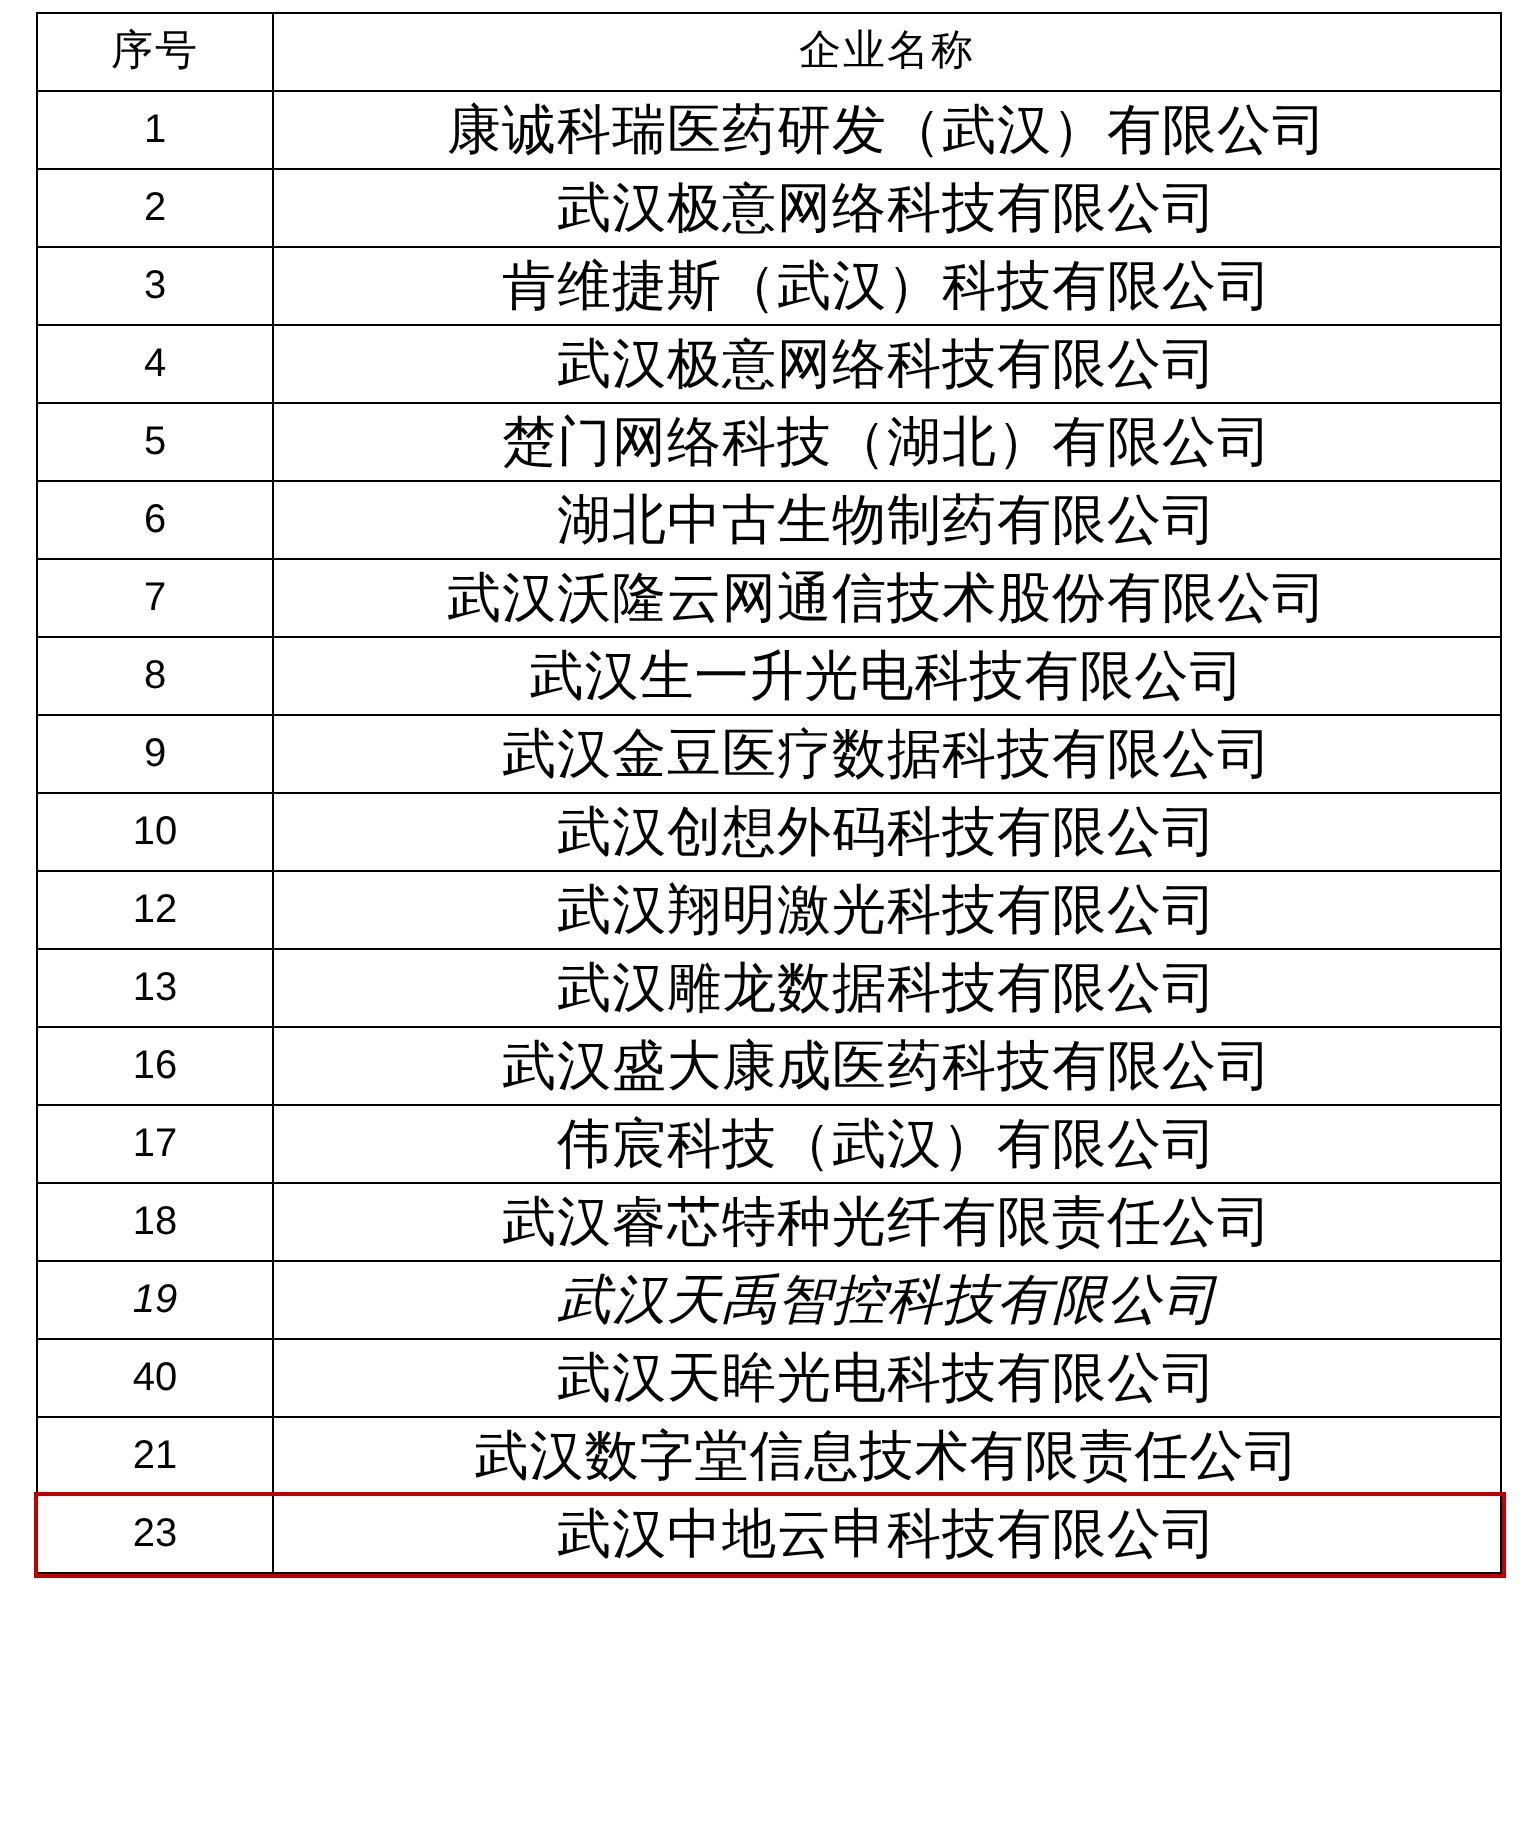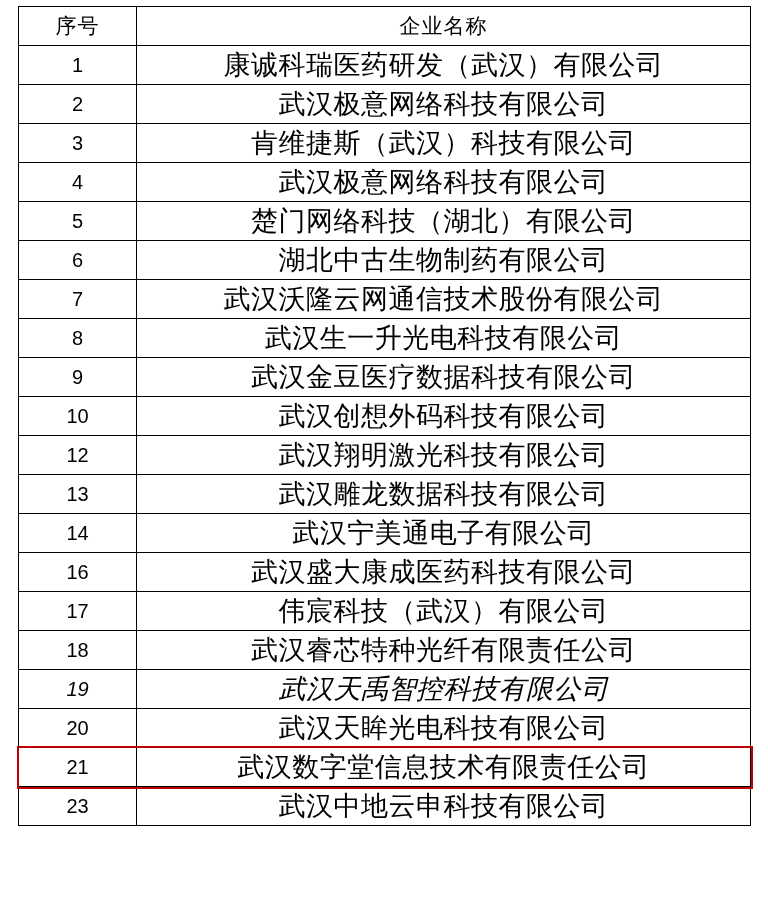--- a/index.html
+++ b/index.html
@@ -122,41 +122,37 @@
         </tr>
         <tr>
           <td class="idx-cell">12</td>
           <td class="name-cell">武汉翔明激光科技有限公司</td>
         </tr>
         <tr>
           <td class="idx-cell">13</td>
           <td class="name-cell">武汉雕龙数据科技有限公司</td>
         </tr>
         <tr>
-          <td class="idx-cell">14</td>
-          <td class="name-cell">武汉宁美通电子有限公司</td>
-        </tr>
-        <tr>
           <td class="idx-cell">16</td>
           <td class="name-cell">武汉盛大康成医药科技有限公司</td>
         </tr>
         <tr>
           <td class="idx-cell">17</td>
           <td class="name-cell">伟宸科技（武汉）有限公司</td>
         </tr>
         <tr>
           <td class="idx-cell">18</td>
           <td class="name-cell">武汉睿芯特种光纤有限责任公司</td>
         </tr>
         <tr class="highlight">
           <td class="idx-cell">19</td>
           <td class="name-cell">武汉天禹智控科技有限公司</td>
         </tr>
         <tr>
-          <td class="idx-cell">20</td>
+          <td class="idx-cell">40</td>
           <td class="name-cell">武汉天眸光电科技有限公司</td>
         </tr>
         <tr>
           <td class="idx-cell">21</td>
           <td class="name-cell">武汉数字堂信息技术有限责任公司</td>
         </tr>
         <tr>
           <td class="idx-cell">23</td>
           <td class="name-cell">武汉中地云申科技有限公司</td>
         </tr>

